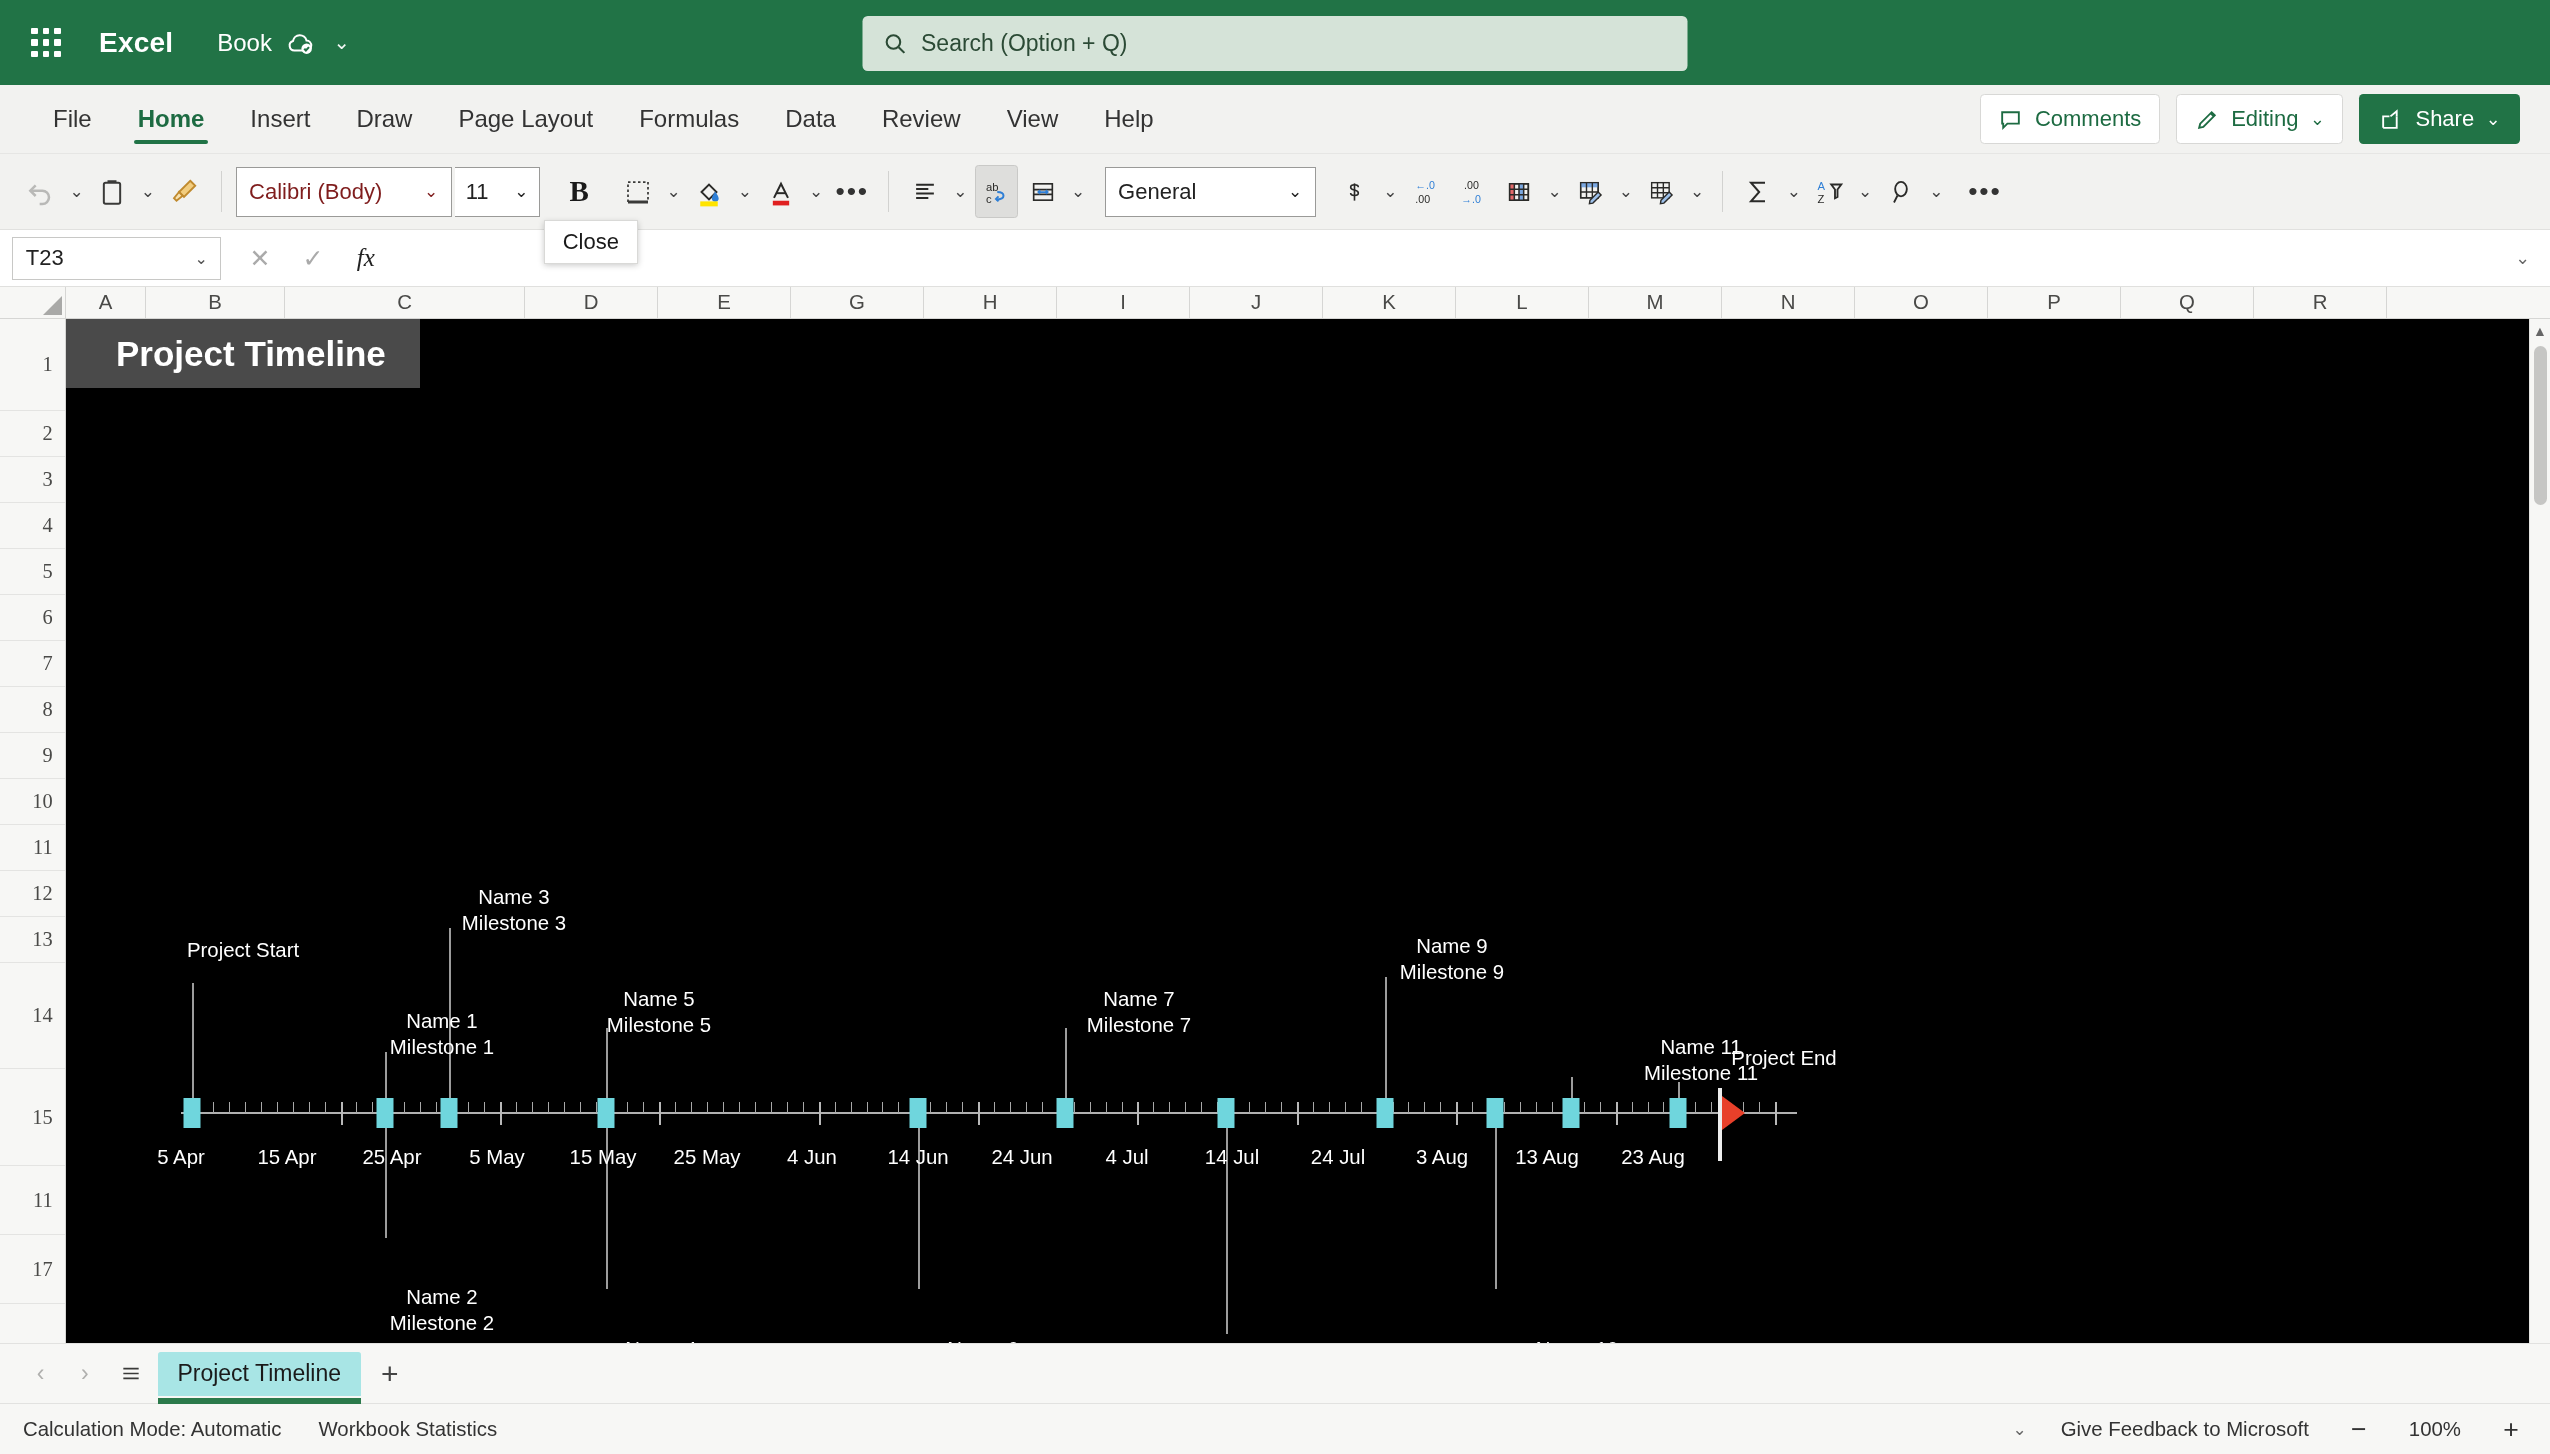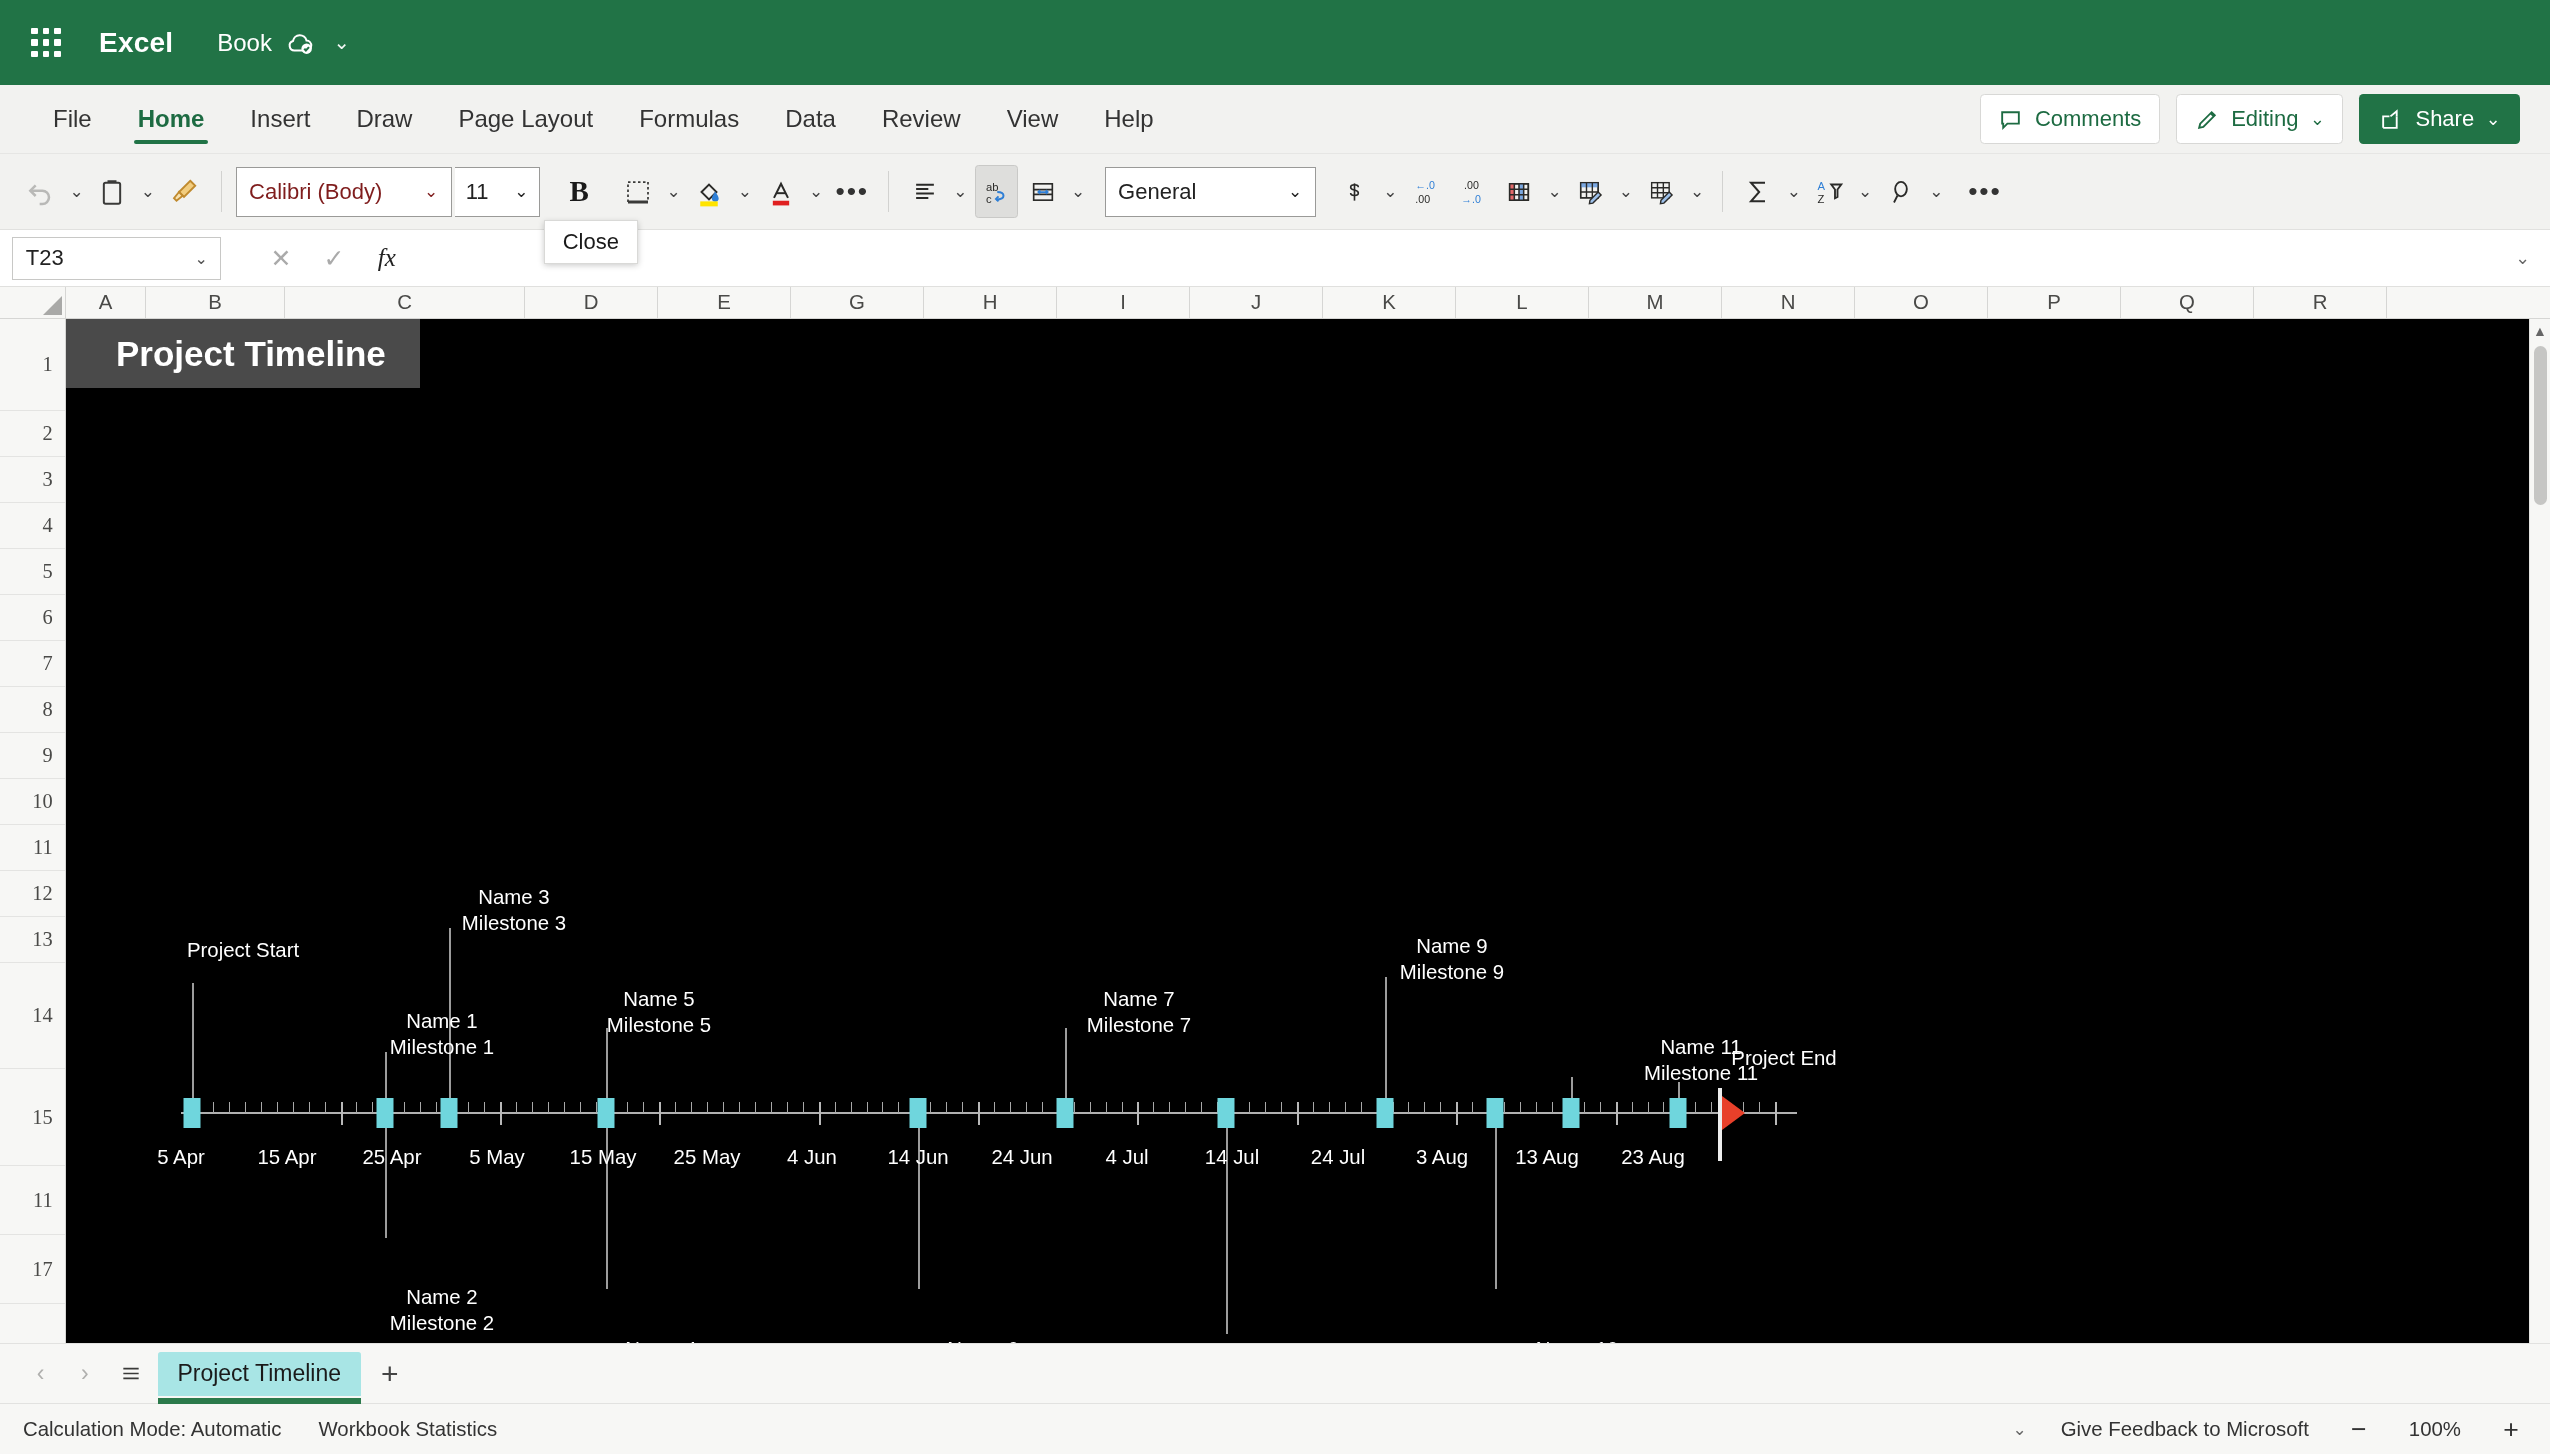--- a/index.html
+++ b/index.html
@@ -84,21 +84,21 @@
   .numfmt {
     height:50px; border:0.9px solid #9a9a98; background:#fff; display:flex; align-items:center;
     width:211px; padding:0 12.4px; font-size:22px; color:#222; justify-content:space-between; cursor:pointer;
   }
   .boldB { font-size:29px; font-weight:700; color:#1a1a1a; font-family:"Liberation Serif", serif;}
   .dots { font-size:26.6px; letter-spacing:1.8px; color:#333; }
 
   
   .fbar {
     height:57px; background:#fff; display:flex; align-items:center; flex:0 0 57px;
-    border-bottom:0.9px solid #e0e0de; padding:0 12.4px; gap:27px; position:relative;
+    border-bottom:0.9px solid #e0e0de; padding:0 12.4px; gap:6px; position:relative;
   }
   .namebox {
     width:209px; height:43px; border:0.9px solid #c8c8c6; display:flex; align-items:center;
     justify-content:space-between; padding:0 12.4px; font-size:22px; color:#222; cursor:pointer;
   }
   .fbtns { display:flex; align-items:center; gap:16px; padding:0 14px; }
   .fbtn { width:37px; height:37px; display:flex; align-items:center; justify-content:center; cursor:pointer; color:#aaa; font-size:25px;}
   .finput { flex:1; height:43px; font-size:22px; color:#222; display:flex; align-items:center; padding-left:8.9px; }
   .fexpand { width:30px; color:#666; font-size:17.7px; cursor:pointer; text-align:center;}
 
@@ -207,20 +207,29 @@
     <div class="bookname">Book</div>
     <span class="cloud-ic">
       <svg width="30" height="30" viewBox="0 0 24 24" fill="none" stroke="#ffffff" stroke-width="1.6">
         <path d="M7 18h9a4 4 0 0 0 .4-8A5.5 5.5 0 0 0 5.6 10.4 3.9 3.9 0 0 0 7 18z"></path>
         <circle cx="16.5" cy="16.5" r="4.2" fill="#ffffff" stroke="none"></circle>
         <path d="M14.6 16.6l1.3 1.3 2.5-2.6" stroke="#217346" stroke-width="1.7"></path>
       </svg>
     </span>
     <span class="chev">⌄</span>
 
+    <div class="searchwrap">
+      <div class="searchbox">
+        <svg width="25" height="25" viewBox="0 0 24 24" fill="none" stroke="#2b4a35" stroke-width="2">
+          <circle cx="10.5" cy="10.5" r="6.5"></circle>
+            <path d="M15.5 15.5L21 21"></path>
+        </svg>
+        <span class="ph">Search (Option + Q)</span>
+      </div>
+    </div>
 
   </div>
 
   <div class="ribbonbar">
     <div class="tabs">
       <div class="tab">File</div>
       <div class="tab active">Home</div>
       <div class="tab">Insert</div>
       <div class="tab">Draw</div>
       <div class="tab">Page Layout</div>

